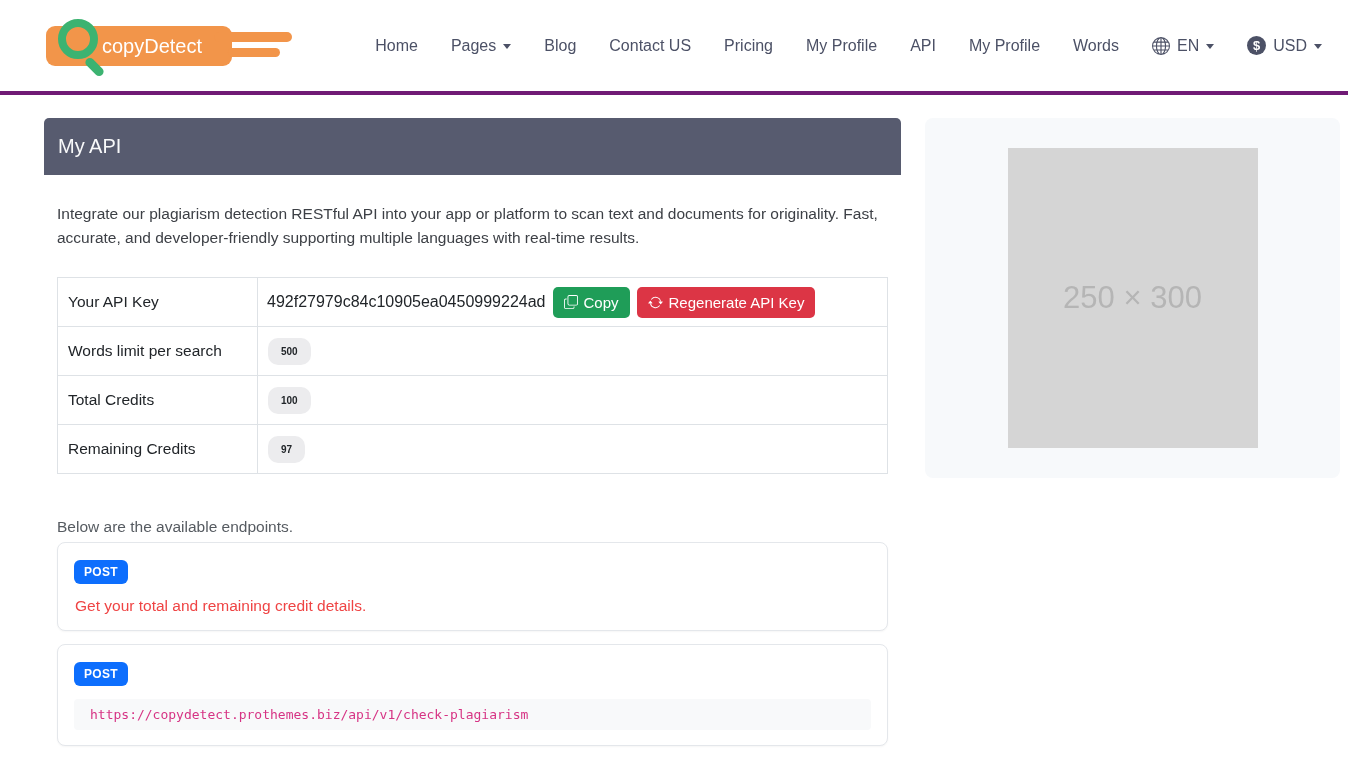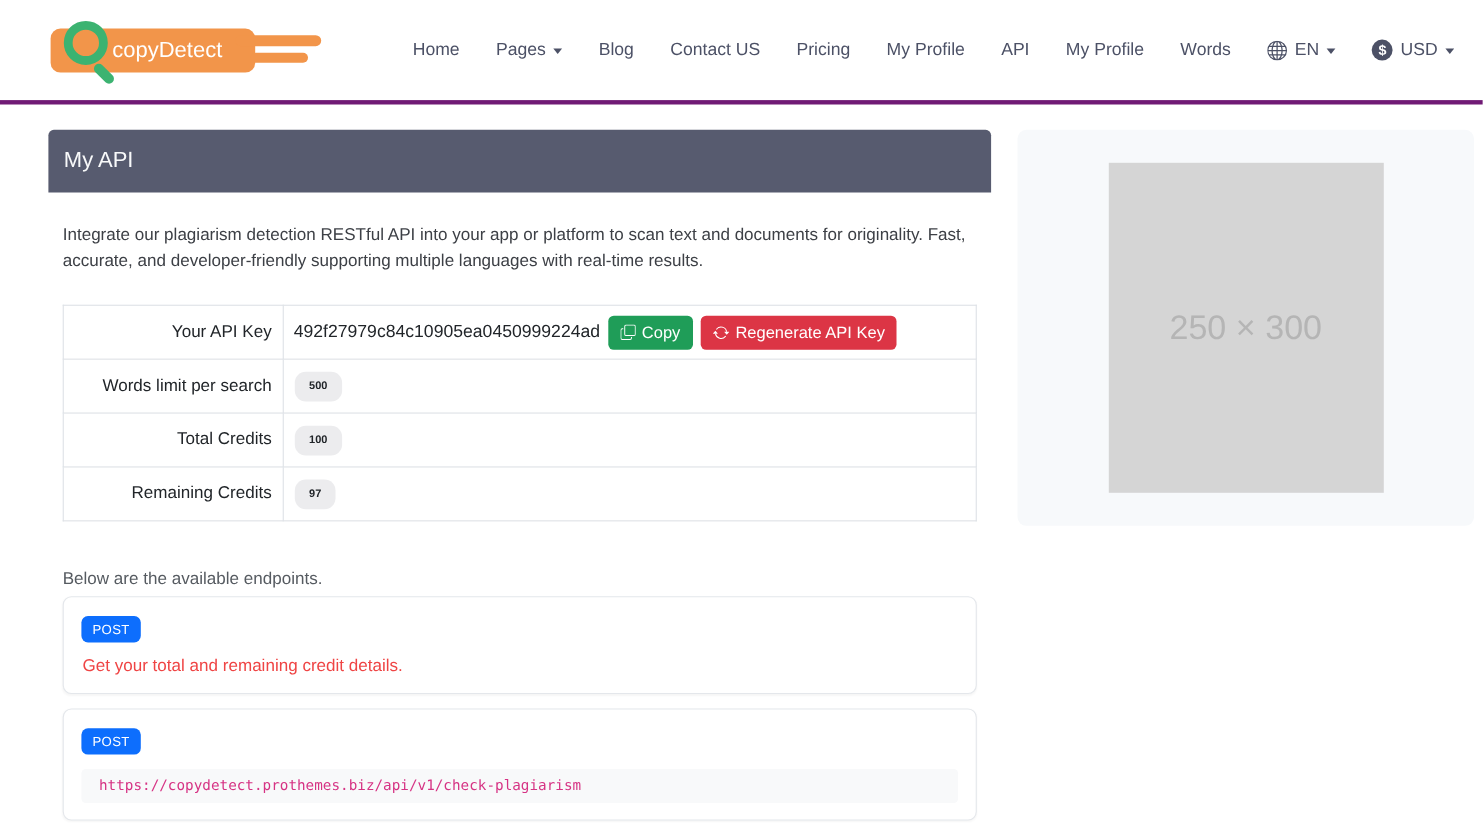--- a/index.html
+++ b/index.html
@@ -110,21 +110,21 @@
     margin-top: 27px;
     border-collapse: collapse;
   }
   .api-table td {
     border: 1px solid #dee2e6;
     height: 49px;
     vertical-align: middle;
     font-size: 15.5px;
     color: #212529;
   }
-  .api-table td.label-cell { width: 200px; padding: 0 10px; text-align: right; }
+  .api-table td.label-cell { width: 200px; padding: 0 10px; }
   .api-table td.value-cell { padding: 0 8px; }
   .key-row-value { display: flex; align-items: center; gap: 7px; }
   .api-key-text { font-size: 16px; color: #212529; padding-left: 1px; }
   .pill-badge {
     display: inline-block;
     background: #ececee;
     border-radius: 10px;
     padding: 8px 13px;
     font-size: 10px;
     font-weight: 700;
@@ -162,21 +162,21 @@
     padding: 17px 16px 15px 16px;
     background: #fff;
     box-shadow: 0 1px 2px rgba(0,0,0,.04);
   }
   .endpoint-card + .endpoint-card { margin-top: 13px; }
   .method-badge {
     display: inline-block;
     background: #0d6efd;
     color: #fff;
     font-size: 12px;
-    font-weight: 400;
+    font-weight: 700;
     padding: 5px 10px;
     border-radius: 6px;
     letter-spacing: .3px;
   }
   .endpoint-url {
     margin-top: 13px;
     background: #f8f9fa;
     border-radius: 4px;
     padding: 7px 16px;
     font-family: "DejaVu Sans Mono", monospace;

